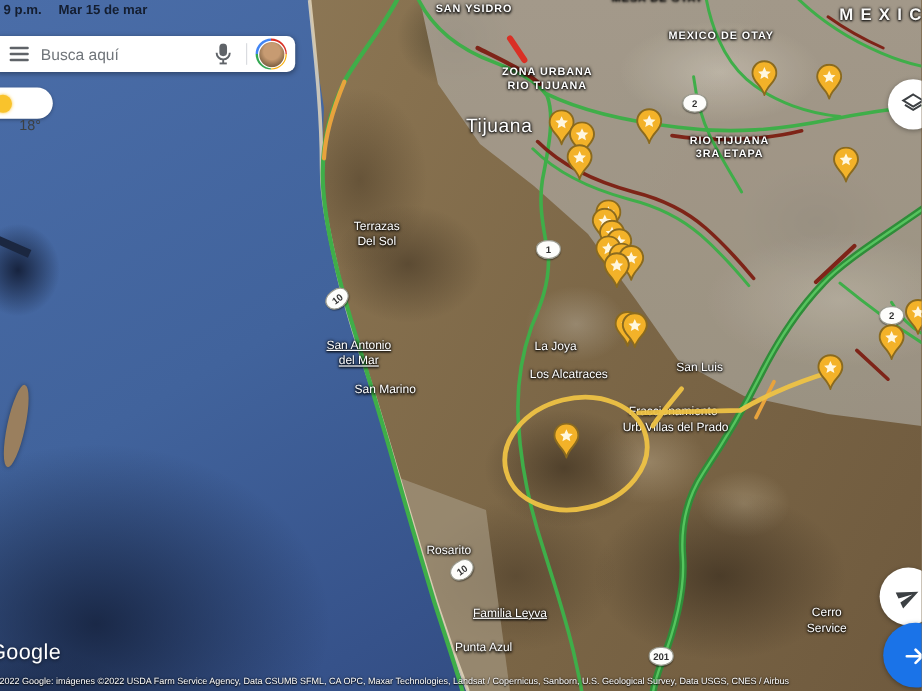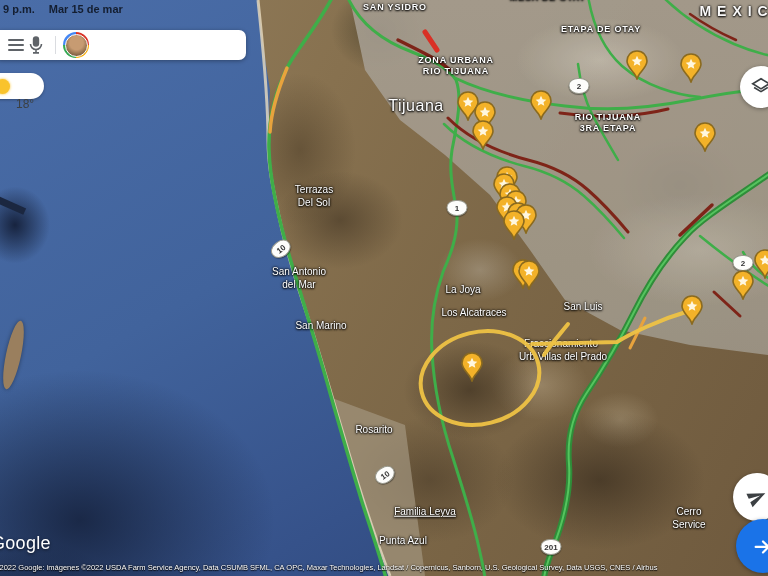--- a/index.html
+++ b/index.html
@@ -122,38 +122,38 @@
     <path d="M444,124 C466,146 494,158 524,166 C548,172 568,182 584,196 C600,210 614,226 624,238" fill="none" stroke="#3fae49" stroke-width="2.5" stroke-linecap="round"></path>
     <path d="M578,64 C580,80 584,98 592,114 C600,130 610,146 618,160" fill="none" stroke="#3fae49" stroke-width="2.5" stroke-linecap="round"></path>
     <path d="M743,252 C750,264 760,274 772,280" fill="none" stroke="#3fae49" stroke-width="2.5" stroke-linecap="round"></path>
     <path d="M700,236 C722,254 746,272 772,288" fill="none" stroke="#3fae49" stroke-width="2.5" stroke-linecap="round"></path>
     <path d="M714,292 L740,316" fill="none" stroke="#7e2418" stroke-width="3" stroke-linecap="round"></path>
   </svg>
 
 <div id="labels-layer">
     <div class="mlabel caps" style="left: 395px; top: 8px;">SAN YSIDRO</div>
     <div class="mlabel caps" style="left: 548px; top: -2px;">MESA DE OTAY</div>
-    <div class="mlabel caps" style="left: 601px; top: 30px;">ETAPA DE OTAY</div>
+    <div class="mlabel caps" style="left: 601px; top: 30px;">MEXICO DE OTAY</div>
     <div class="mlabel caps" style="left: 456px; top: 66px;">ZONA URBANA
 RIO TIJUANA</div>
     <div class="mlabel caps" style="left: 608px; top: 123px;">RIO TIJUANA
 3RA ETAPA</div>
     <div class="mlabel region" style="left: 745px; top: 12px;">MEXICO</div>
     <div class="mlabel city" style="left: 416px; top: 106px;">Tijuana</div>
     <div class="mlabel" style="left: 314px; top: 196px;">Terrazas
 Del Sol</div>
     <div class="mlabel" style="left: 463px; top: 268px; margin-top: 22px;">La Joya</div>
-    <div class="mlabel" style="left: 299px; top: 278px;">San Antonio
+    <div class="mlabel" style="left: 299px; top: 295px; text-decoration: underline;">San Antonio
 del Mar</div>
     <div class="mlabel" style="left: 321px; top: 326px;">San Marino</div>
     <div class="mlabel" style="left: 474px; top: 313px;">Los Alcatraces</div>
     <div class="mlabel" style="left: 583px; top: 307px;">San Luis</div>
     <div class="mlabel" style="left: 561px; top: 344px;">Fraccionamiento</div>
     <div class="mlabel" style="left: 563px; top: 357px;">Urb Villas del Prado</div>
-    <div class="mlabel" style="left: 374px; top: 430px;">Rosarito</div>
+    <div class="mlabel" style="left: 374px; top: 460px;">Rosarito</div>
     <div class="mlabel" style="left: 425px; top: 512px; text-decoration: underline;">Familia Leyva</div>
     <div class="mlabel" style="left: 403px; top: 541px;">Punta Azul</div>
     <div class="mlabel" style="left: 689px; top: 518px;">Cerro
 Service</div>
     <div class="shield" style="left: 457px; top: 208px; transform: translate(-50%, -50%) rotate(0deg);">1</div>
     <div class="shield" style="left: 281px; top: 249px; transform: translate(-50%, -50%) rotate(-38deg);">10</div>
     <div class="shield" style="left: 385px; top: 475px; transform: translate(-50%, -50%) rotate(-35deg);">10</div>
     <div class="shield" style="left: 579px; top: 86px; transform: translate(-50%, -50%) rotate(0deg);">2</div>
     <div class="shield" style="left: 743px; top: 263px; transform: translate(-50%, -50%) rotate(0deg);">2</div>
     <div class="shield" style="left: 551px; top: 547px; transform: translate(-50%, -50%) rotate(0deg);">201</div>
@@ -255,20 +255,21 @@
 <div class="abs" id="status-bar">
   <span>9 p.m.</span><span>Mar 15 de mar</span>
 </div>
 
 <div class="abs" id="search-bar">
   <div class="hamburger">
       <b></b>
       <b></b>
       <b></b>
     </div>
+  <div class="placeholder">Busca aquí</div>
   <div id="mic">
     <svg width="14" height="18" viewBox="0 0 14 18">
         <g fill="none" stroke="#5f6368" stroke-width="1.6">
       <rect x="4.6" y="1" width="4.8" height="9" rx="2.4" fill="#5f6368"></rect>
       <path d="M1.5 8 a5.5 5.5 0 0 0 11 0 M7 13.5 V16.5 M4 16.9 h6"></path>
         </g>
       </svg>
   </div>
   <div id="search-divider"></div>
   <div id="avatar">

